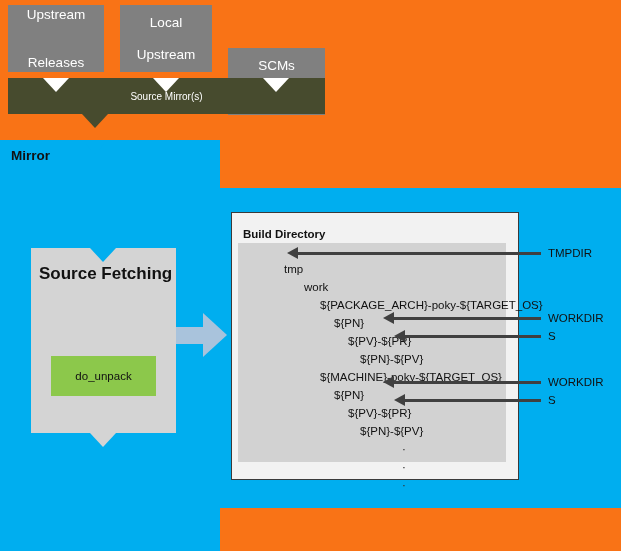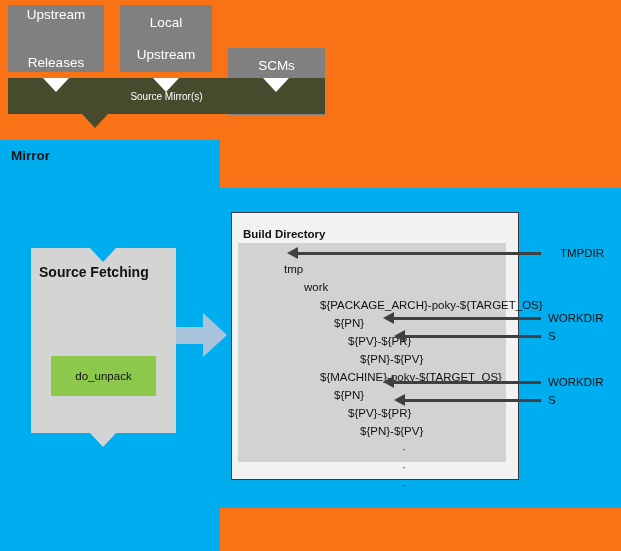--- a/index.html
+++ b/index.html
@@ -86,21 +86,21 @@
     top: 248px;
     width: 145px;
     height: 185px;
     background: #D4D4D4;
     z-index: 5;
   }
   #sf-title {
     position: absolute;
     left: 39px;
     top: 264px;
-    font-size: 14px;
+    font-size: 17px;
     font-weight: bold;
     color: #111111;
     z-index: 6;
   }
   .task-box {
     position: absolute;
     background: #8CC84B;
     color: #111111;
     font-size: 11.5px;
     display: flex;
@@ -292,21 +292,21 @@
     <div class="tree-row" style="padding-left:64px;">${PN}</div>
     <div class="tree-row" style="padding-left:78px;">${PV}-${PR}</div>
     <div class="tree-row" style="padding-left:90px;">${PN}-${PV}</div>
     <div class="dot-row">·</div>
     <div class="dot-row">·</div>
     <div class="dot-row">·</div>
   </div>
 
   <div class="callout-shaft" style="left:296px; top:252px; width:245px;"></div>
   <div class="callout-head" style="left:287px; top:247px;"></div>
-  <div class="callout-label" style="left:560px; top:247px;">TMPDIR</div>
+  <div class="callout-label" style="left:548px; top:247px;">TMPDIR</div>
 
   <div class="callout-shaft" style="left:392px; top:317px; width:149px;"></div>
   <div class="callout-head" style="left:383px; top:312px;"></div>
   <div class="callout-label" style="left:548px; top:312px;">WORKDIR</div>
 
   <div class="callout-shaft" style="left:403px; top:335px; width:138px;"></div>
   <div class="callout-head" style="left:394px; top:330px;"></div>
   <div class="callout-label" style="left:548px; top:330px;">S</div>
 
   <div class="callout-shaft" style="left:392px; top:381px; width:149px;"></div>

